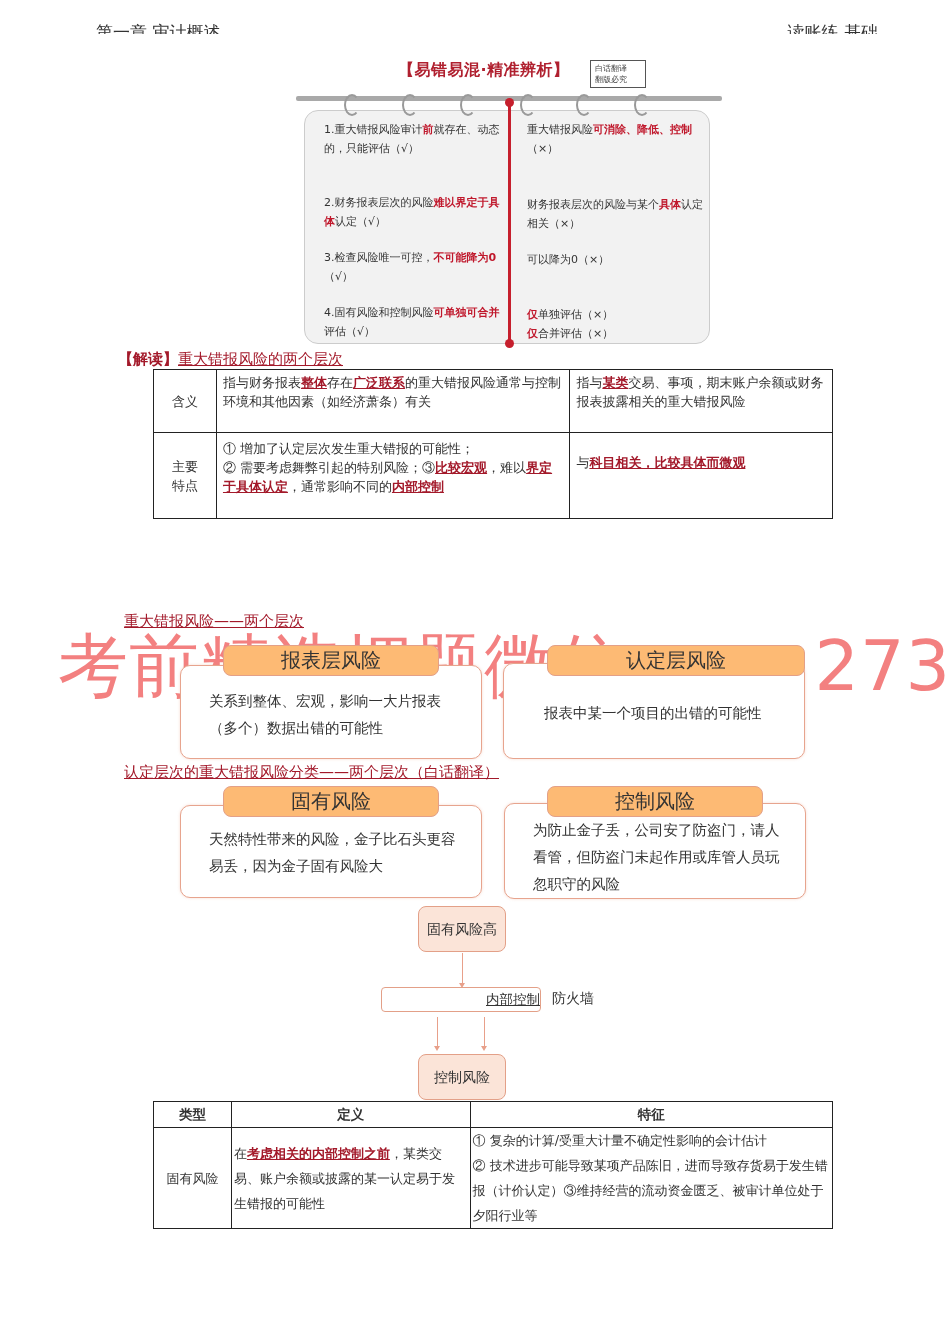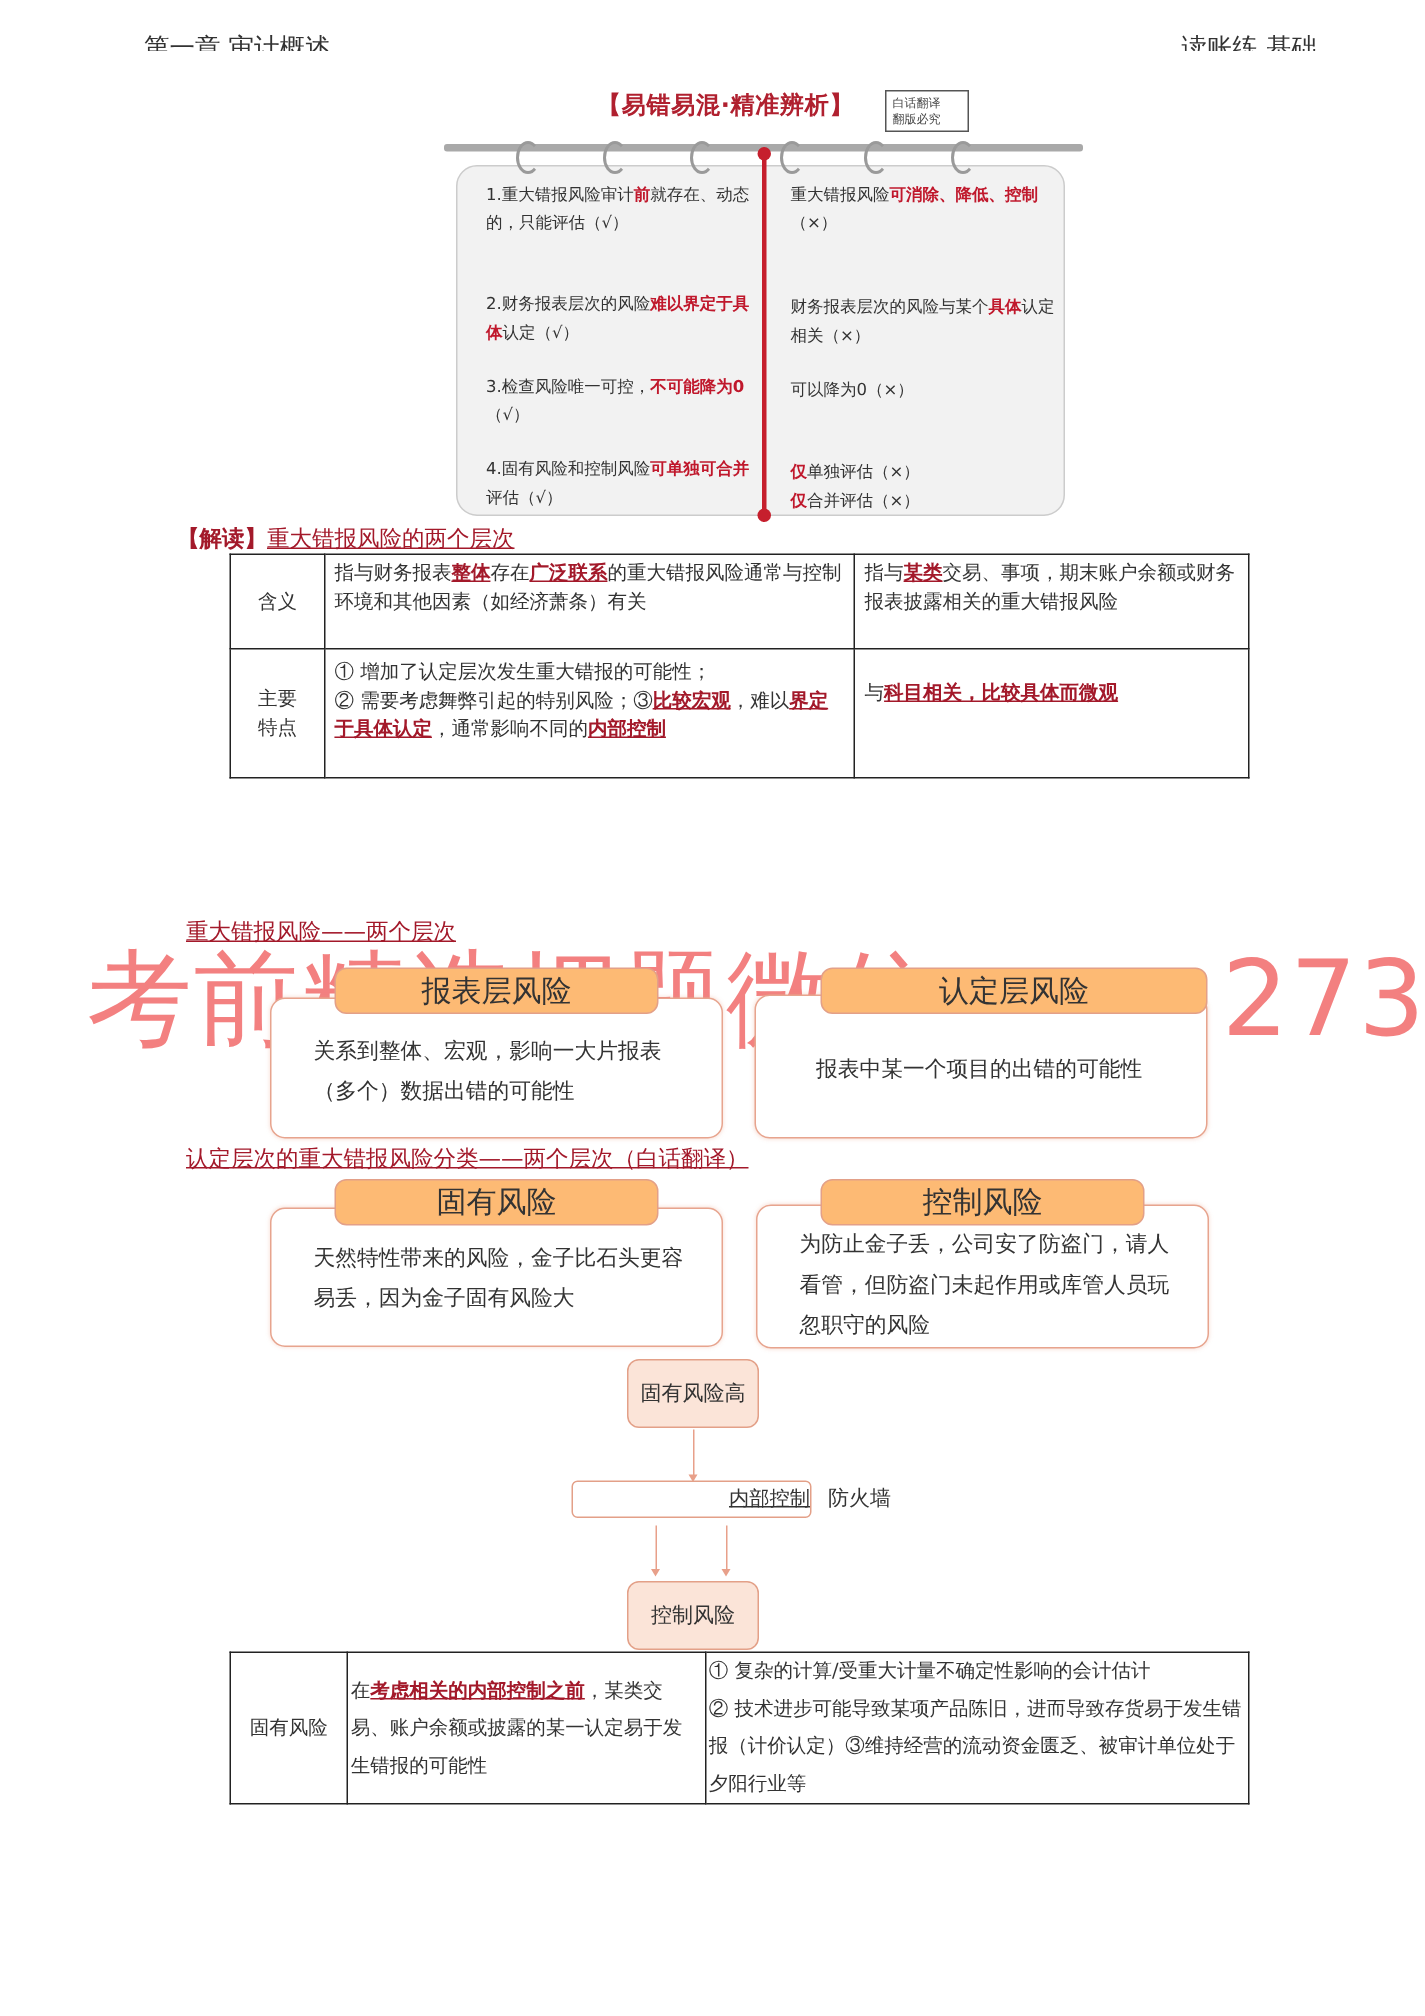--- a/index.html
+++ b/index.html
@@ -148,20 +148,25 @@
   <div class="abs fbox" style="left:418px;top:1054px;width:88px;height:46px;line-height:44px">控制风险</div>
 </div>
 
 <table class="grid" style="left:153px;top:1101px;width:680px">
   <colgroup>
       <col style="width:78px">
       <col style="width:239px">
       <col style="width:363px">
     </colgroup>
   <tbody>
+      <tr style="height:26px">
+    <th>类型</th>
+    <th>定义</th>
+    <th>特征</th>
+  </tr>
   <tr style="height:98px">
     <td class="serif" style="text-align:center">固有风险</td>
     <td class="serif" style="padding:0 2px;line-height:25px"><span>在</span><span class="u">考虑相关的内部控制之前</span><span>，某类交易、账户余额或披露的某一认定易于发生错报的可能性</span></td>
     <td class="serif" style="padding:0 2px;line-height:25px;vertical-align:top">
       <div>① 复杂的计算/受重大计量不确定性影响的会计估计</div>
       <div>② 技术进步可能导致某项产品陈旧，进而导致存货易于发生错报（计价认定）③维持经营的流动资金匮乏、被审计单位处于夕阳行业等</div>
     </td>
   </tr>
 </tbody>
   </table>

